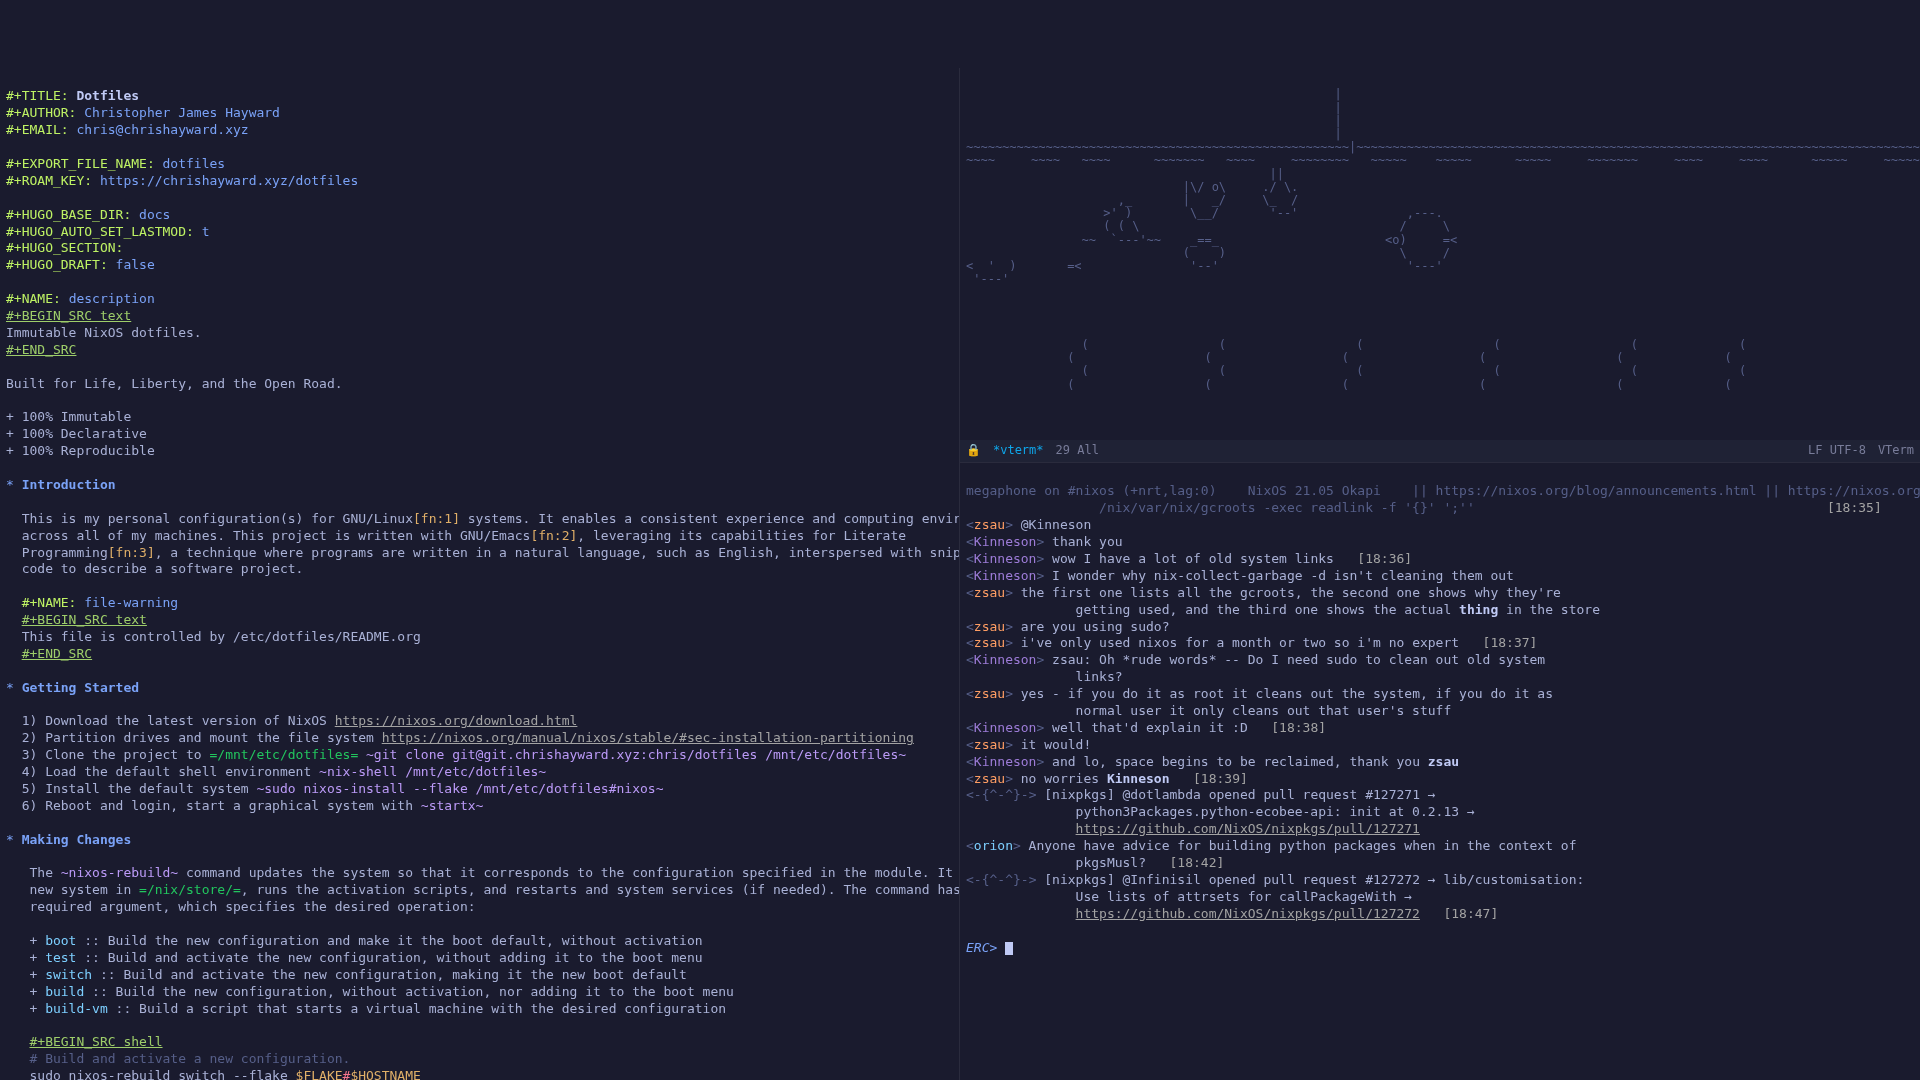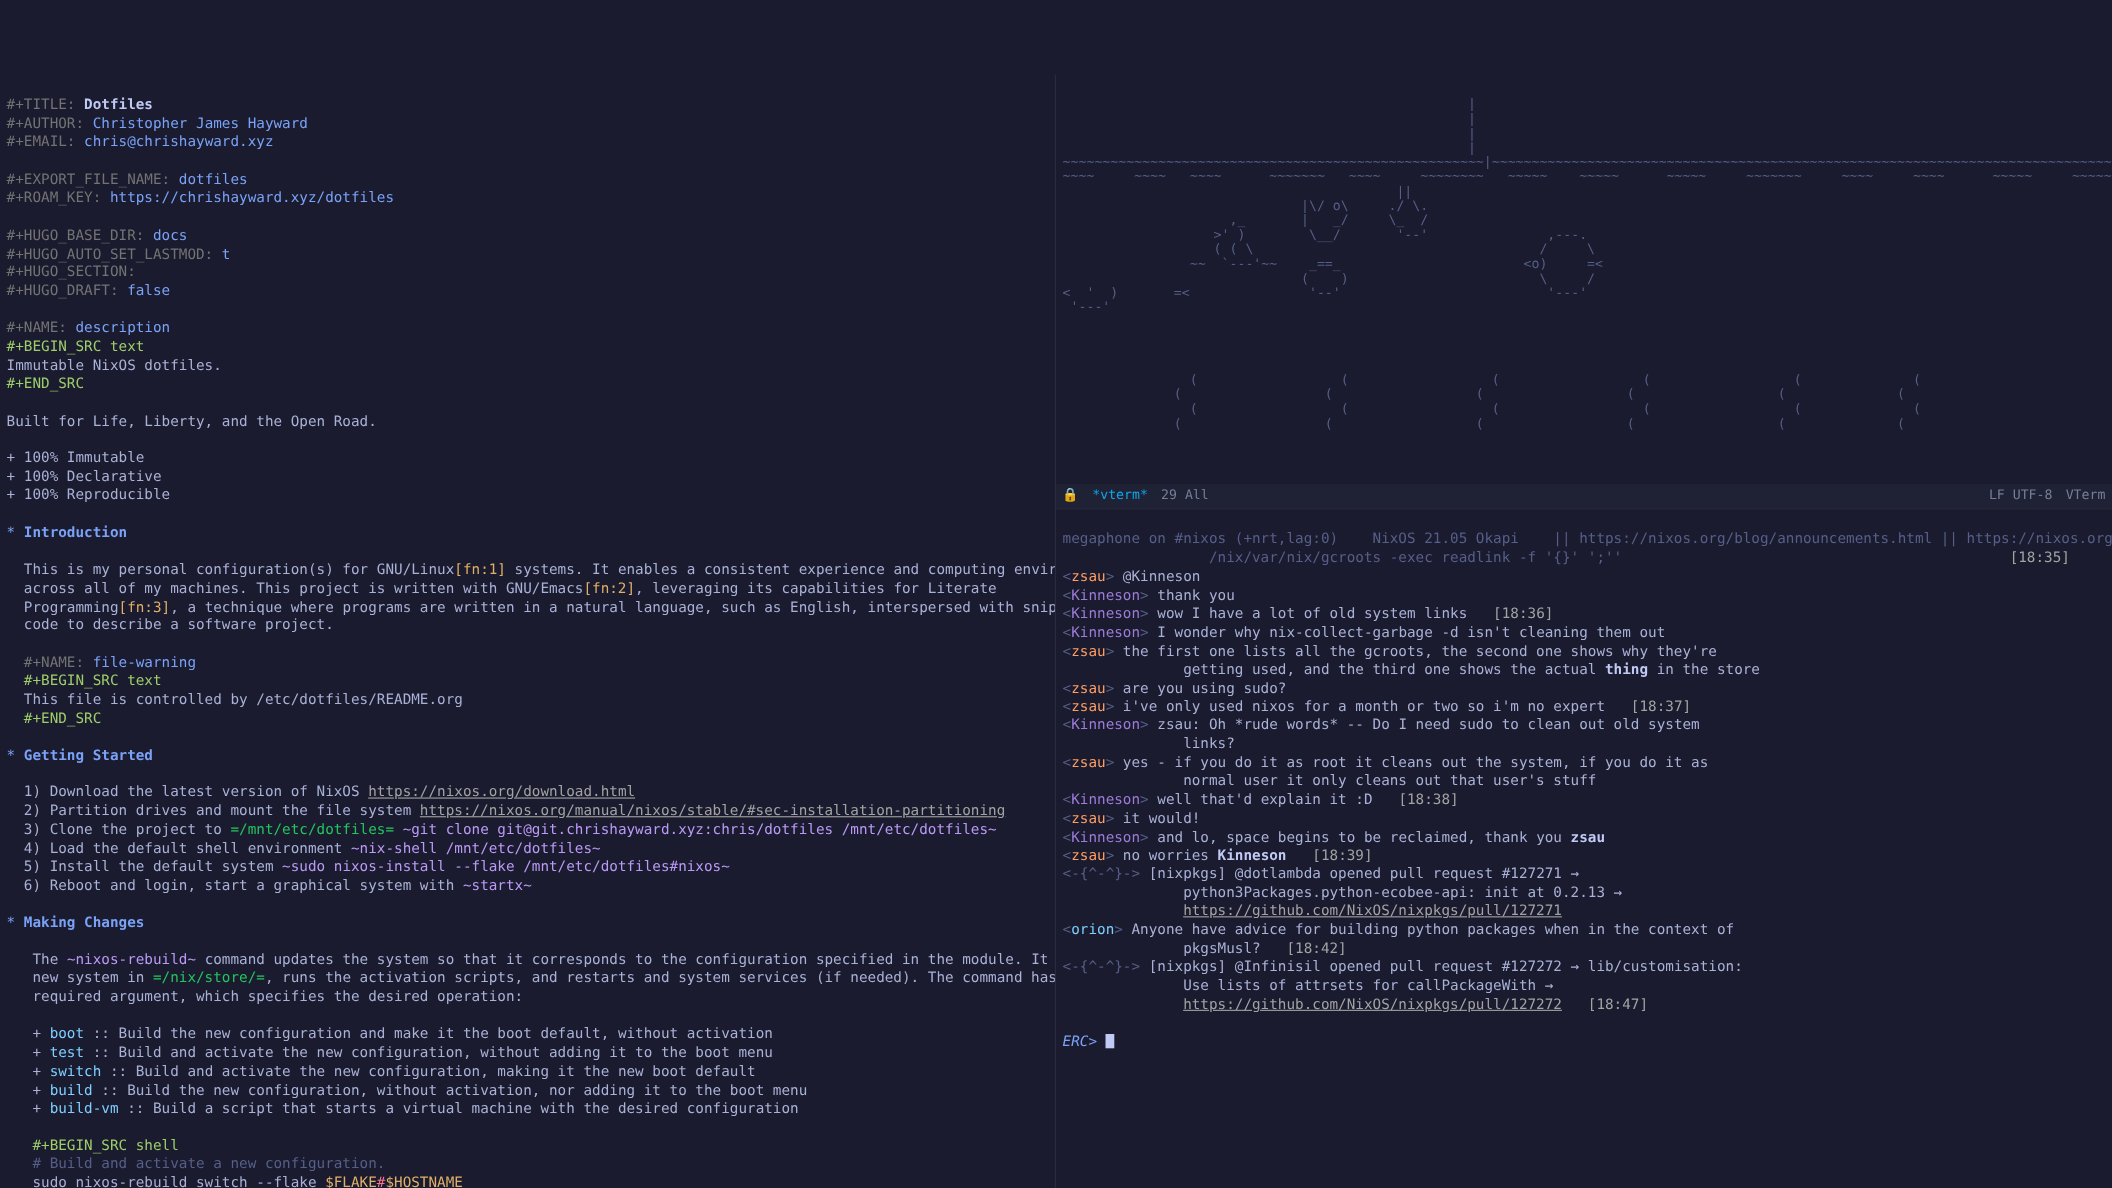--- a/index.html
+++ b/index.html
@@ -17,25 +17,25 @@
 .pane { position: relative; overflow: hidden; padding: 4px 6px; }
 .pane-left { grid-row: 1 / span 2; border-right: 1px solid #2a2b3d; }
 .pane-tr { border-bottom: 1px solid #2a2b3d; }
 .modeline {
   position: absolute; left: 0; right: 0; bottom: 0;
   background: #1f2235; height: 22px;
   display: flex; align-items: center; font-size: 12px;
   color: #787c99; padding: 0 6px; gap: 12px;
 }
 .modeline .spacer { flex: 1; }
-.kw  { color: #737373; }
+.kw  { color: #bef264; }
 .title { color: #c0caf5; font-weight: bold; }
 .val { color: #7aa2f7; }
 .link { color: #a3a3a3; text-decoration: underline; }
-.green { color: #9ece6a; }
+.green { color: #9ece6a; text-decoration: underline; }
 .cyan { color: #7dcfff; }
 .red { color: #f7768e; }
 .dim { color: #565f89; }
 .heading { color: #7aa2f7; font-weight: bold; }
 .star { color: #7aa2f7; }
 .fn { color: #e0af68; }
 .code { color: #bb9af7; }
 .hl { color: #22c55e; text-align: right; }
 .hostname { color: #e0af68; }
 .time { color: #a3a3a3; }

